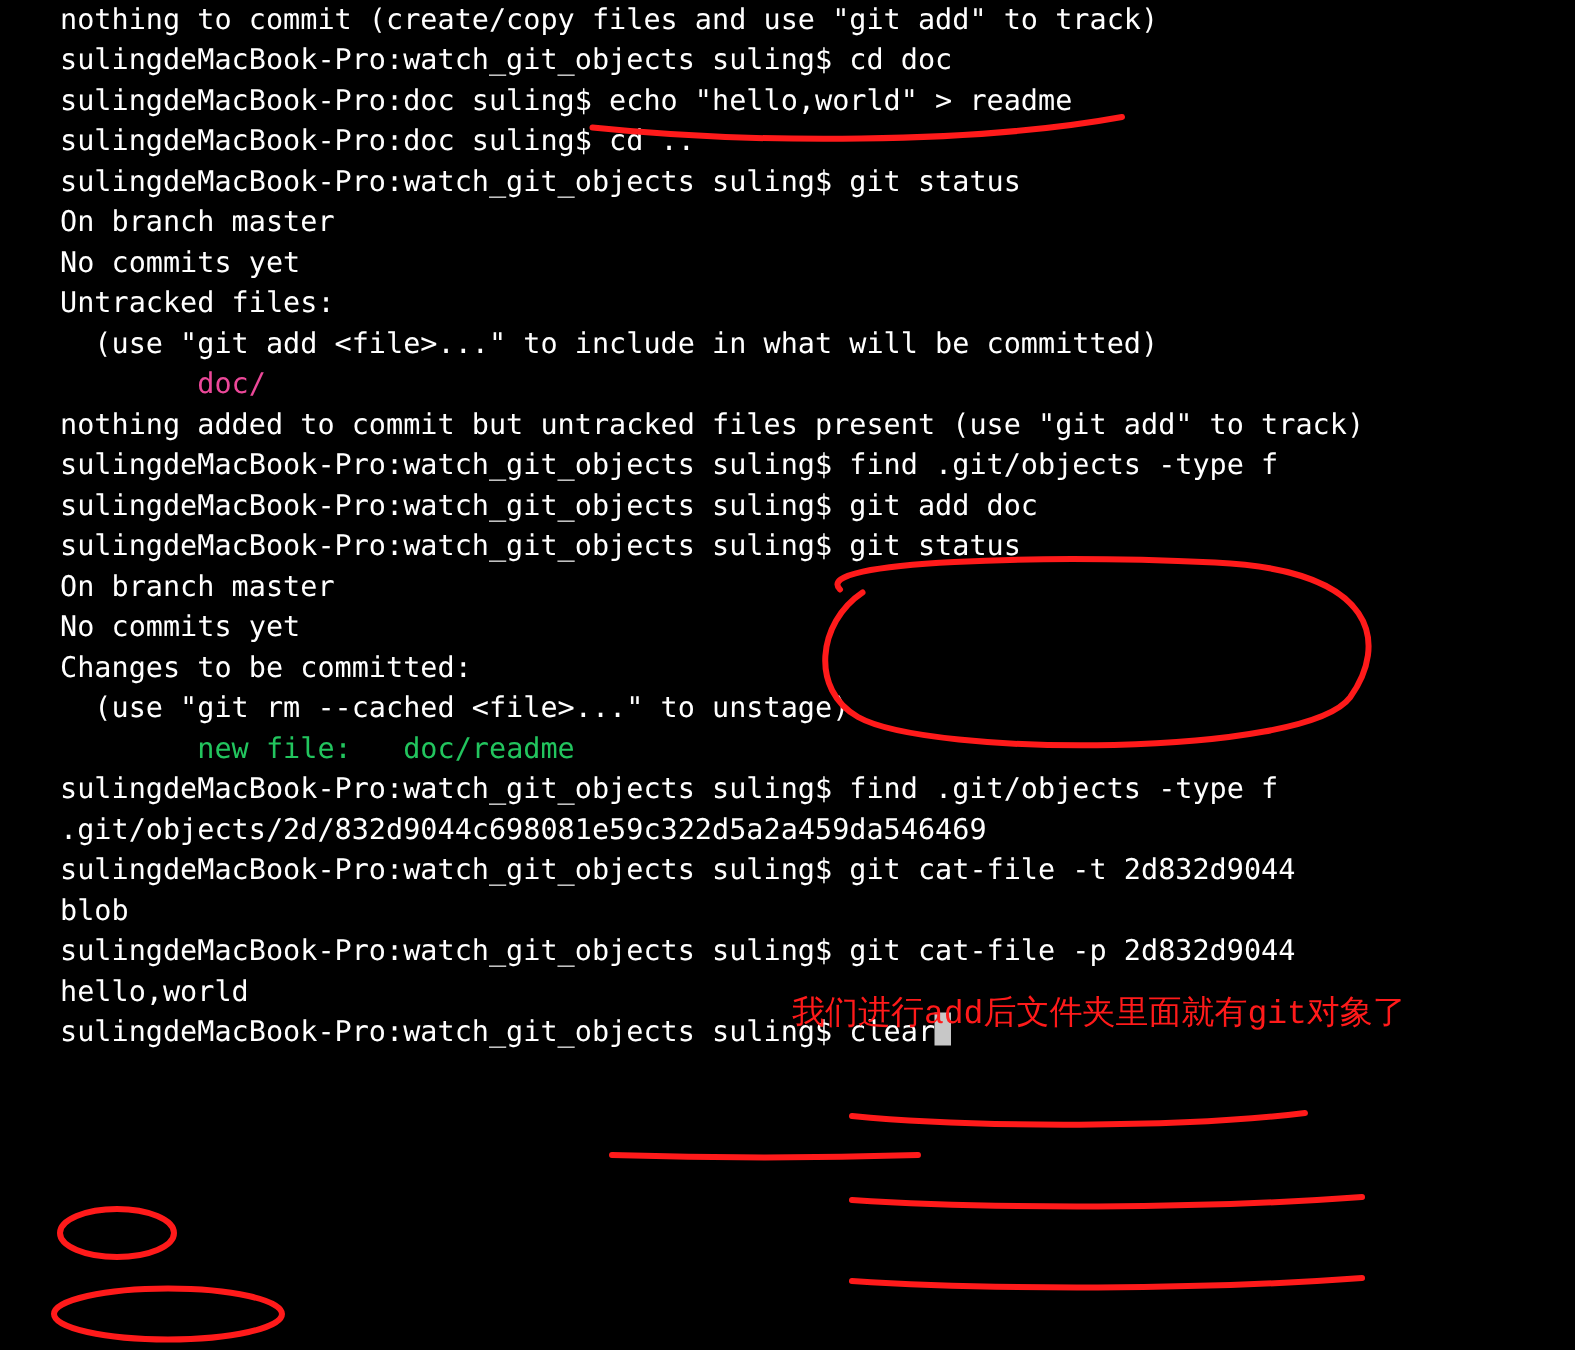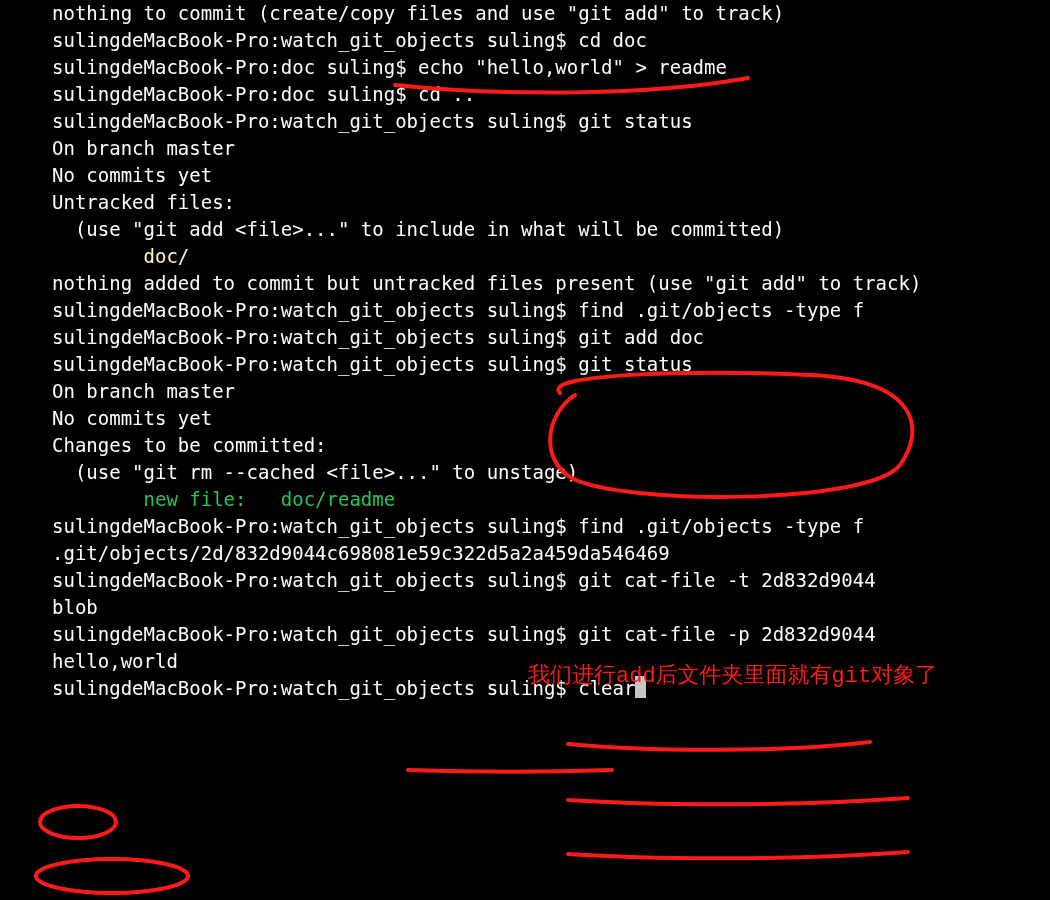--- a/index.html
+++ b/index.html
@@ -10,28 +10,28 @@
     height: 900px;
     overflow: hidden;
   }
   .terminal {
     position: relative;
     font-family: "Menlo", "Consolas", "DejaVu Sans Mono", monospace;
     font-size: 19px;
     line-height: 27px;
     color: #fff;
     background: #000;
-    padding: 0 0 0 52px;
+    padding: 0 0 0 40px;
     box-sizing: border-box;
     white-space: pre;
     width: 1050px;
     height: 900px;
   }
   .line { white-space: pre; }
-  .red { color: #fef9c3; }
+  .red { color: #ec4899; }
   .green { color: #22c55e; }
   .anno-text {
     position: absolute;
     font-family: Liberation Mono, monospace;
     font-size: 22px;
     color: #ff1a1a;
     font-weight: 500;
     white-space: nowrap;
   }
   .cursor {

